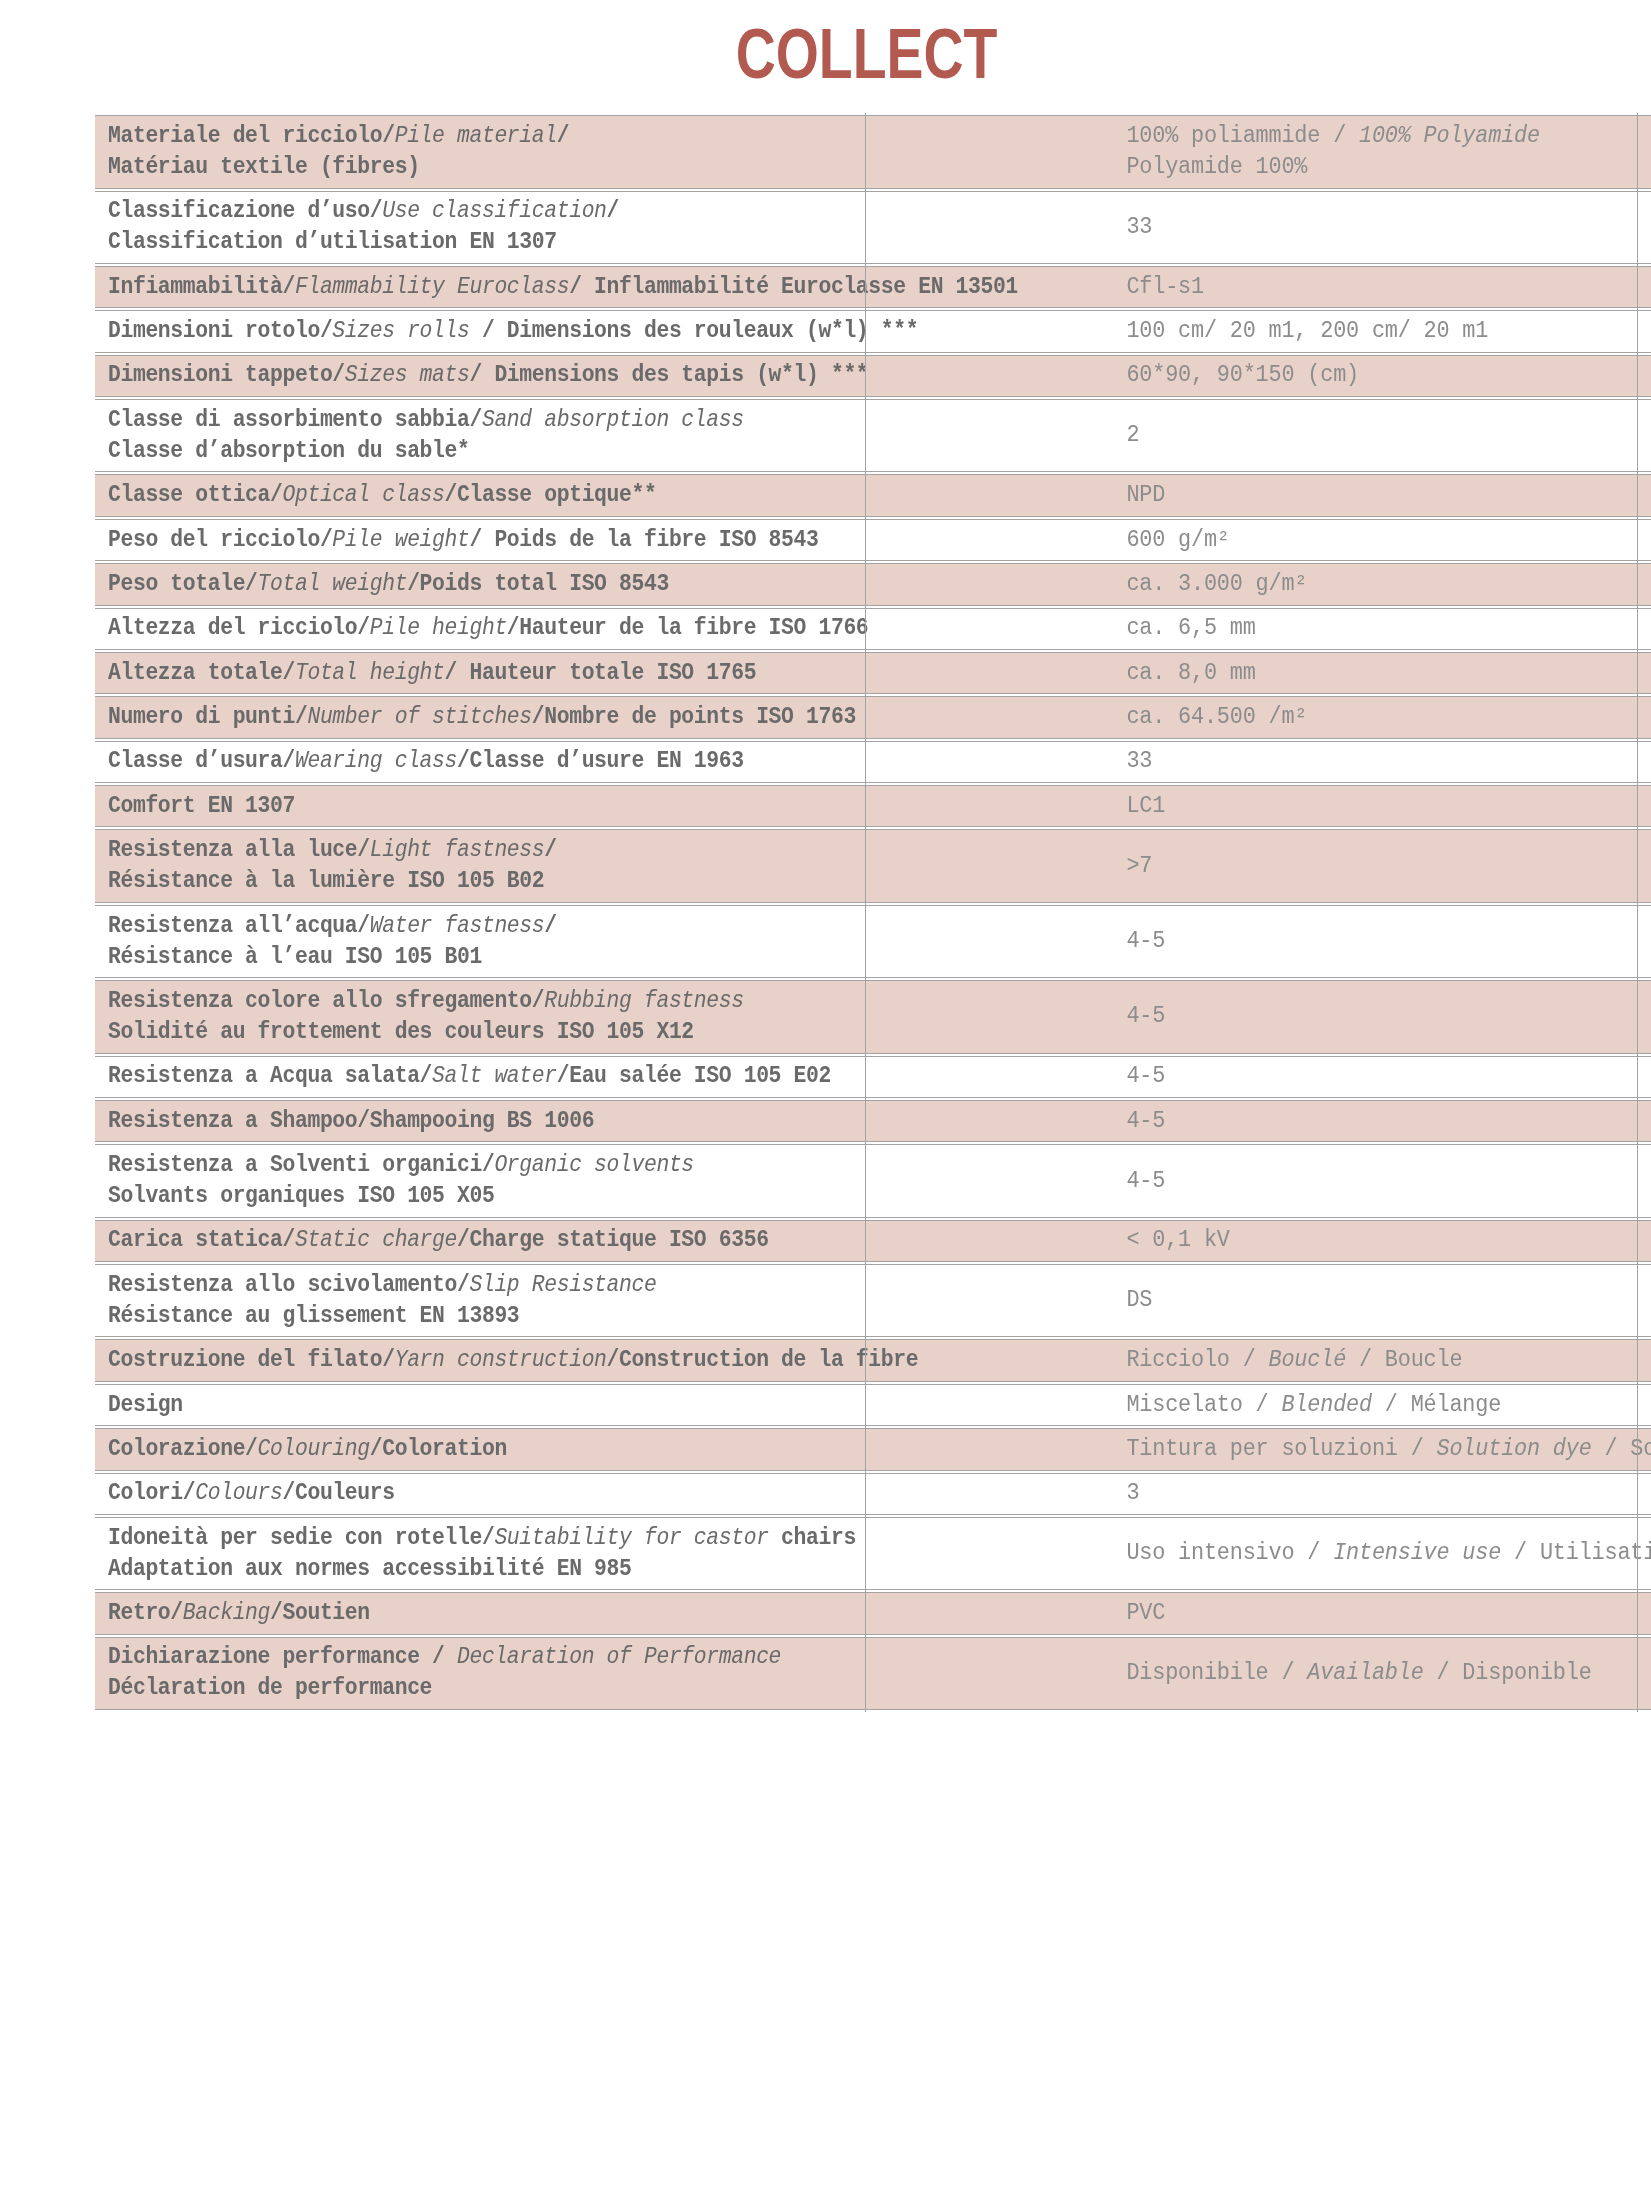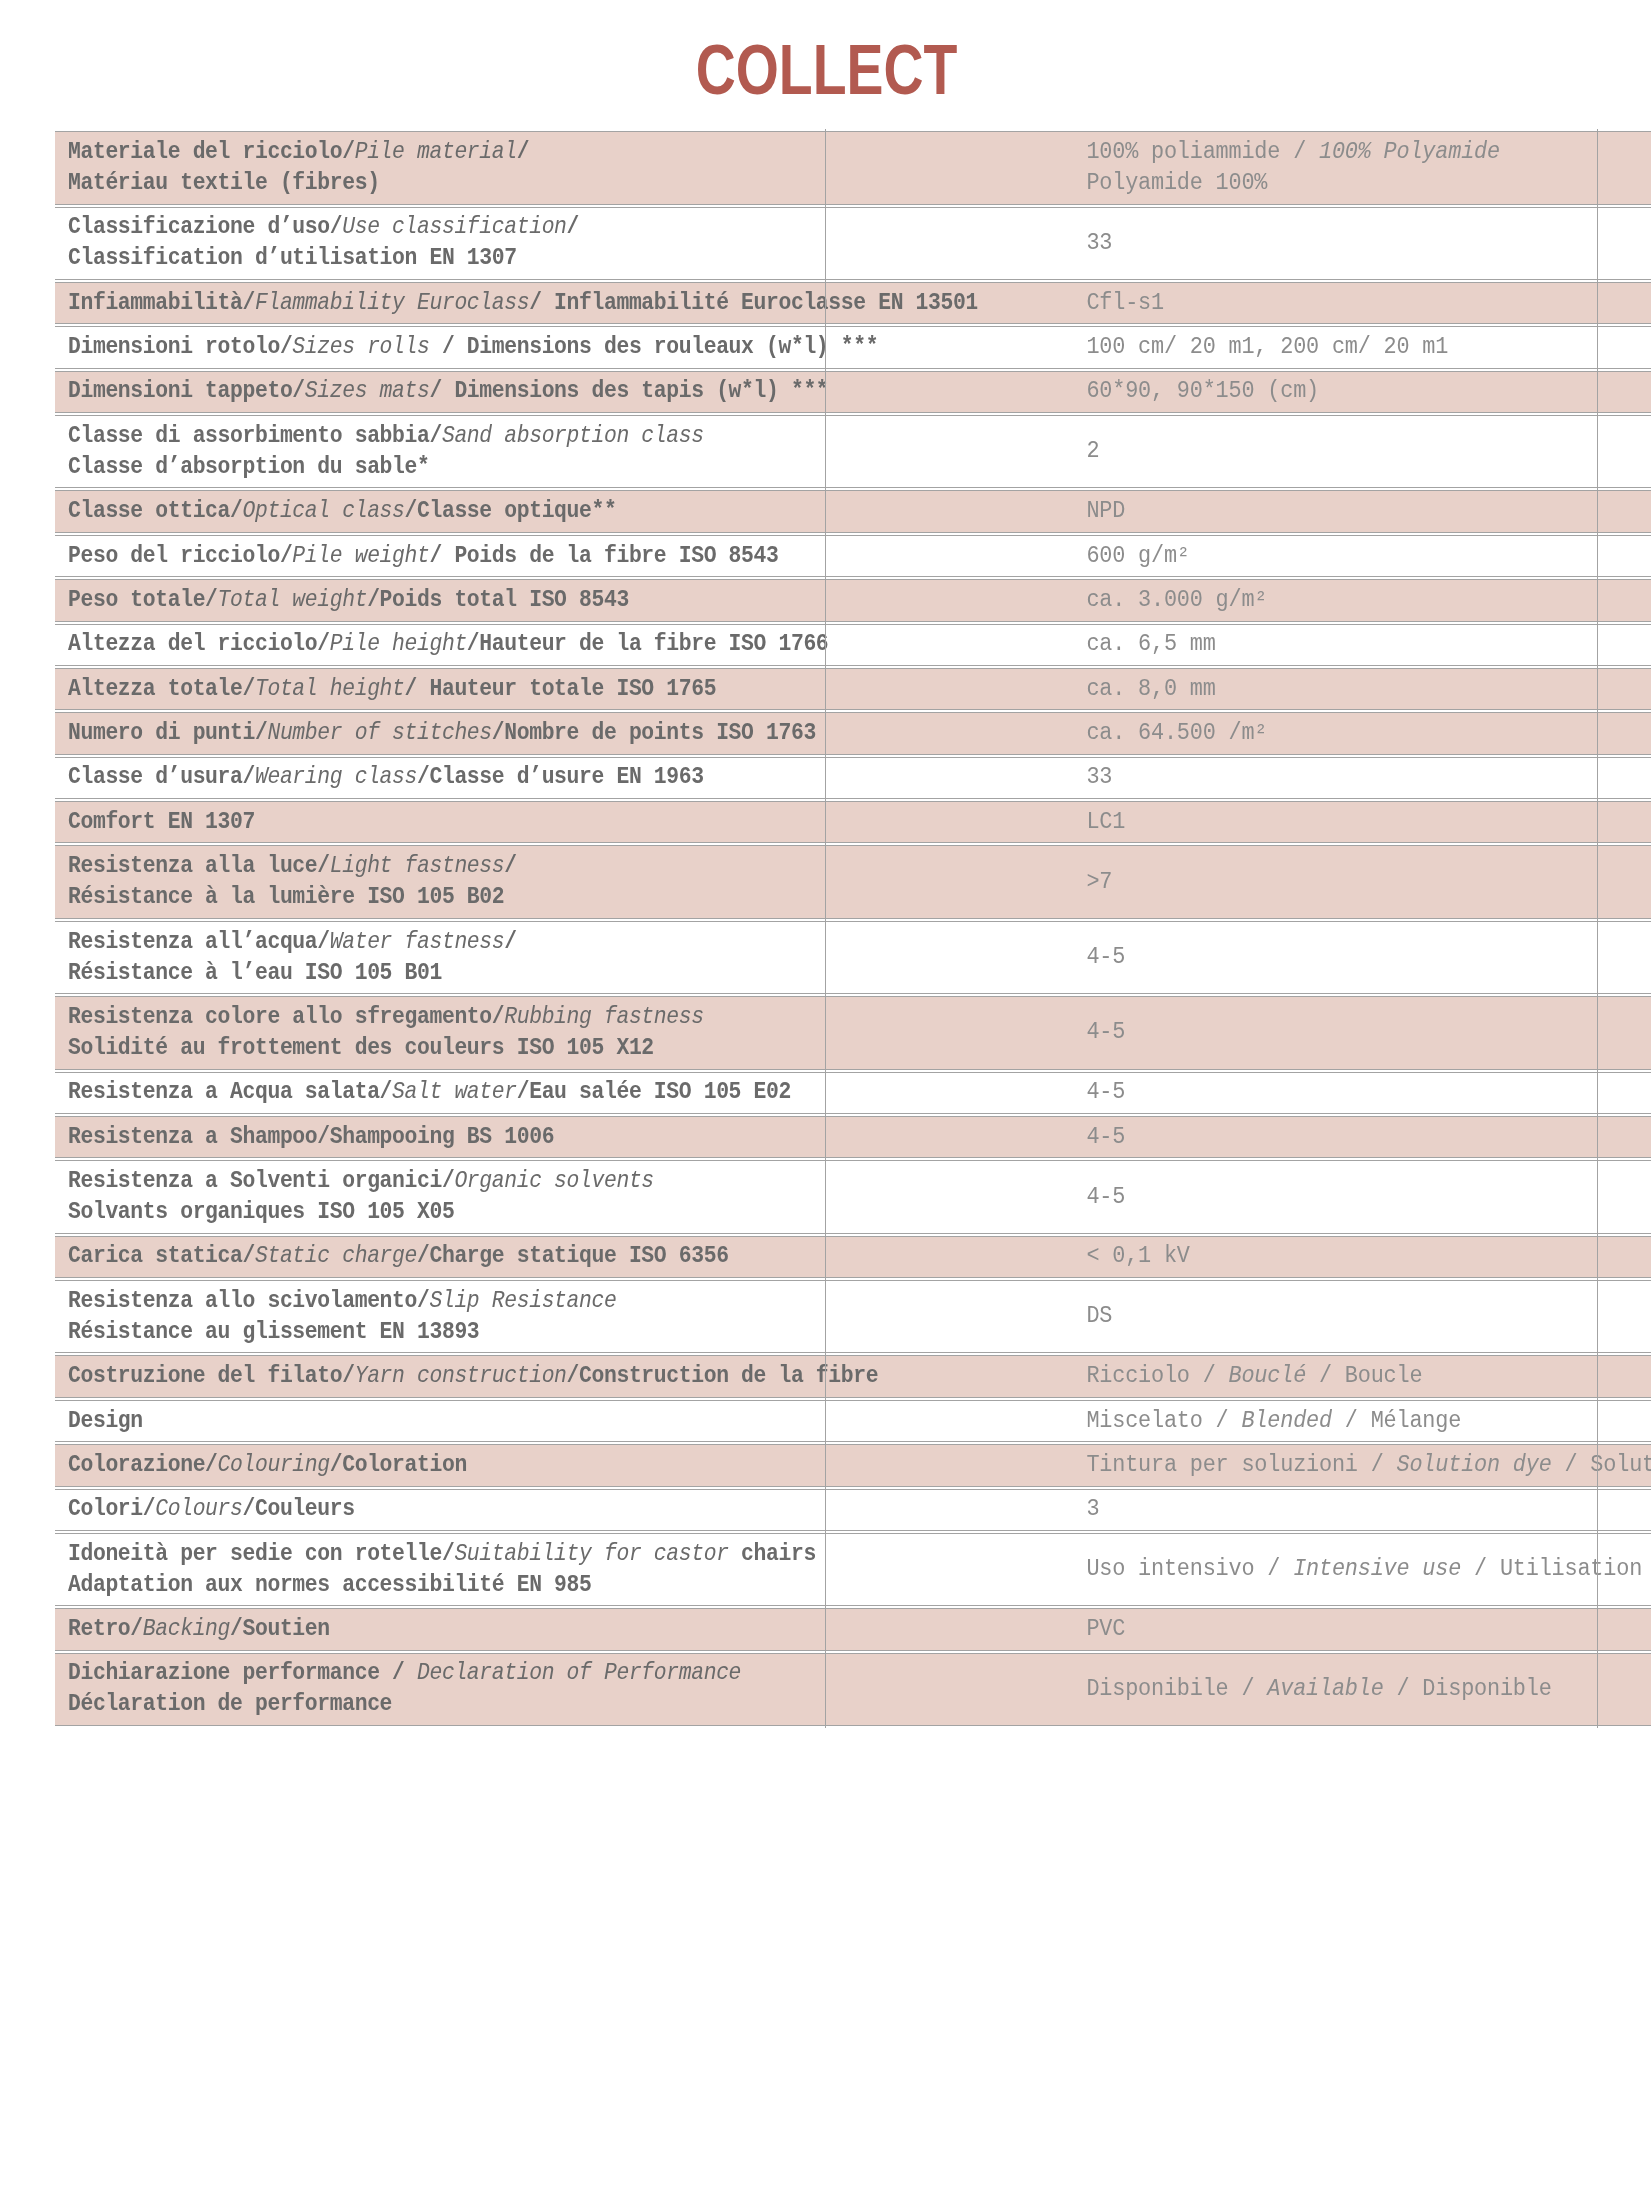--- a/index.html
+++ b/index.html
@@ -10,21 +10,21 @@
     --border:#a3a3a3;
   }
   *{box-sizing:border-box;}
   html,body{margin:0;padding:0;}
   body{
     width:1652px;height:2202px;
     background:#ffffff;
     font-family:"Liberation Sans", sans-serif;
     overflow:hidden;
   }
-  .sheet{padding-top:32px;}
+  .sheet{padding-top:16px;margin-left:40px;}
   .page-title{
     width:1543px;
     margin:0 0 0 55px;
     text-align:center;
     font-size:71px;
     font-weight:700;
     letter-spacing:0px;
     color:var(--accent);
     transform:scaleX(0.78);
     transform-origin:50% 50%;

